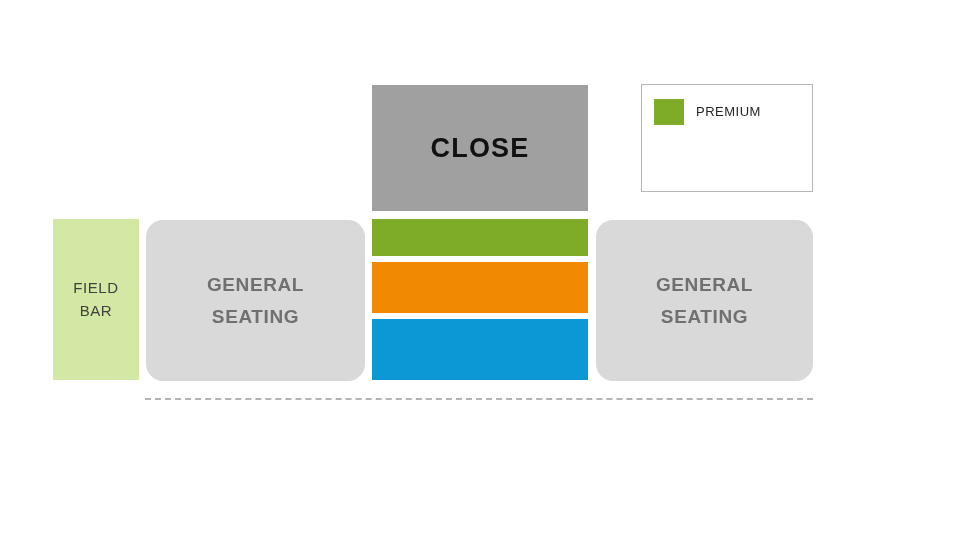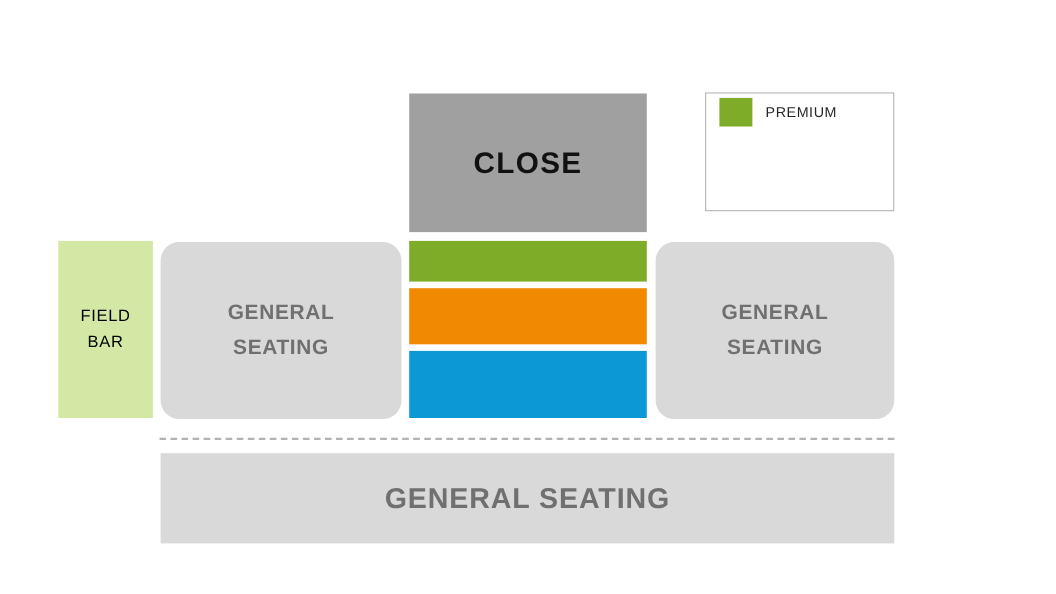--- a/index.html
+++ b/index.html
@@ -41,21 +41,21 @@
   }
   
   #field-bar-block {
     left: 53px;
     top: 219px;
     width: 86px;
     height: 161px;
     background: #d3e8a4;
   }
   #field-bar-block .label {
-    color: #000000;
+    color: #404040;
     font-size: 15px;
     font-weight: normal;
     line-height: 1.5;
     letter-spacing: 0.6px;
   }
   
   .gs-side {
     background: #d9d9d9;
     top: 220px;
     height: 161px;
@@ -122,21 +122,21 @@
   
   #legend-box {
     position: absolute;
     left: 641px;
     top: 84px;
     width: 172px;
     height: 108px;
     box-sizing: border-box;
     background: #ffffff;
     border: 1px solid #b5b5b5;
-    padding: 2px 0 0 12px;
+    padding: 12px 0 0 12px;
   }
   .legend-row {
     display: flex;
     align-items: center;
     height: 29px;
     margin-bottom: 1px;
   }
   .legend-swatch {
     width: 30px;
     height: 26px;
@@ -177,17 +177,14 @@
   <div class="block tier" id="tier-premium"></div>
   <div class="block tier" id="tier-up-close"></div>
   <div class="block tier" id="tier-reserved"></div>
 
   <div class="block gs-side" id="general-seating-right">
     <span class="label"><span>GENERAL</span><br><span>SEATING</span></span>
   </div>
 
   <div id="dashed-divider"></div>
 
-  <div class="block" id="general-seating-bottom">
-    <span class="label">GENERAL SEATING</span>
-  </div>
 
 </div>
 
 </body></html>

